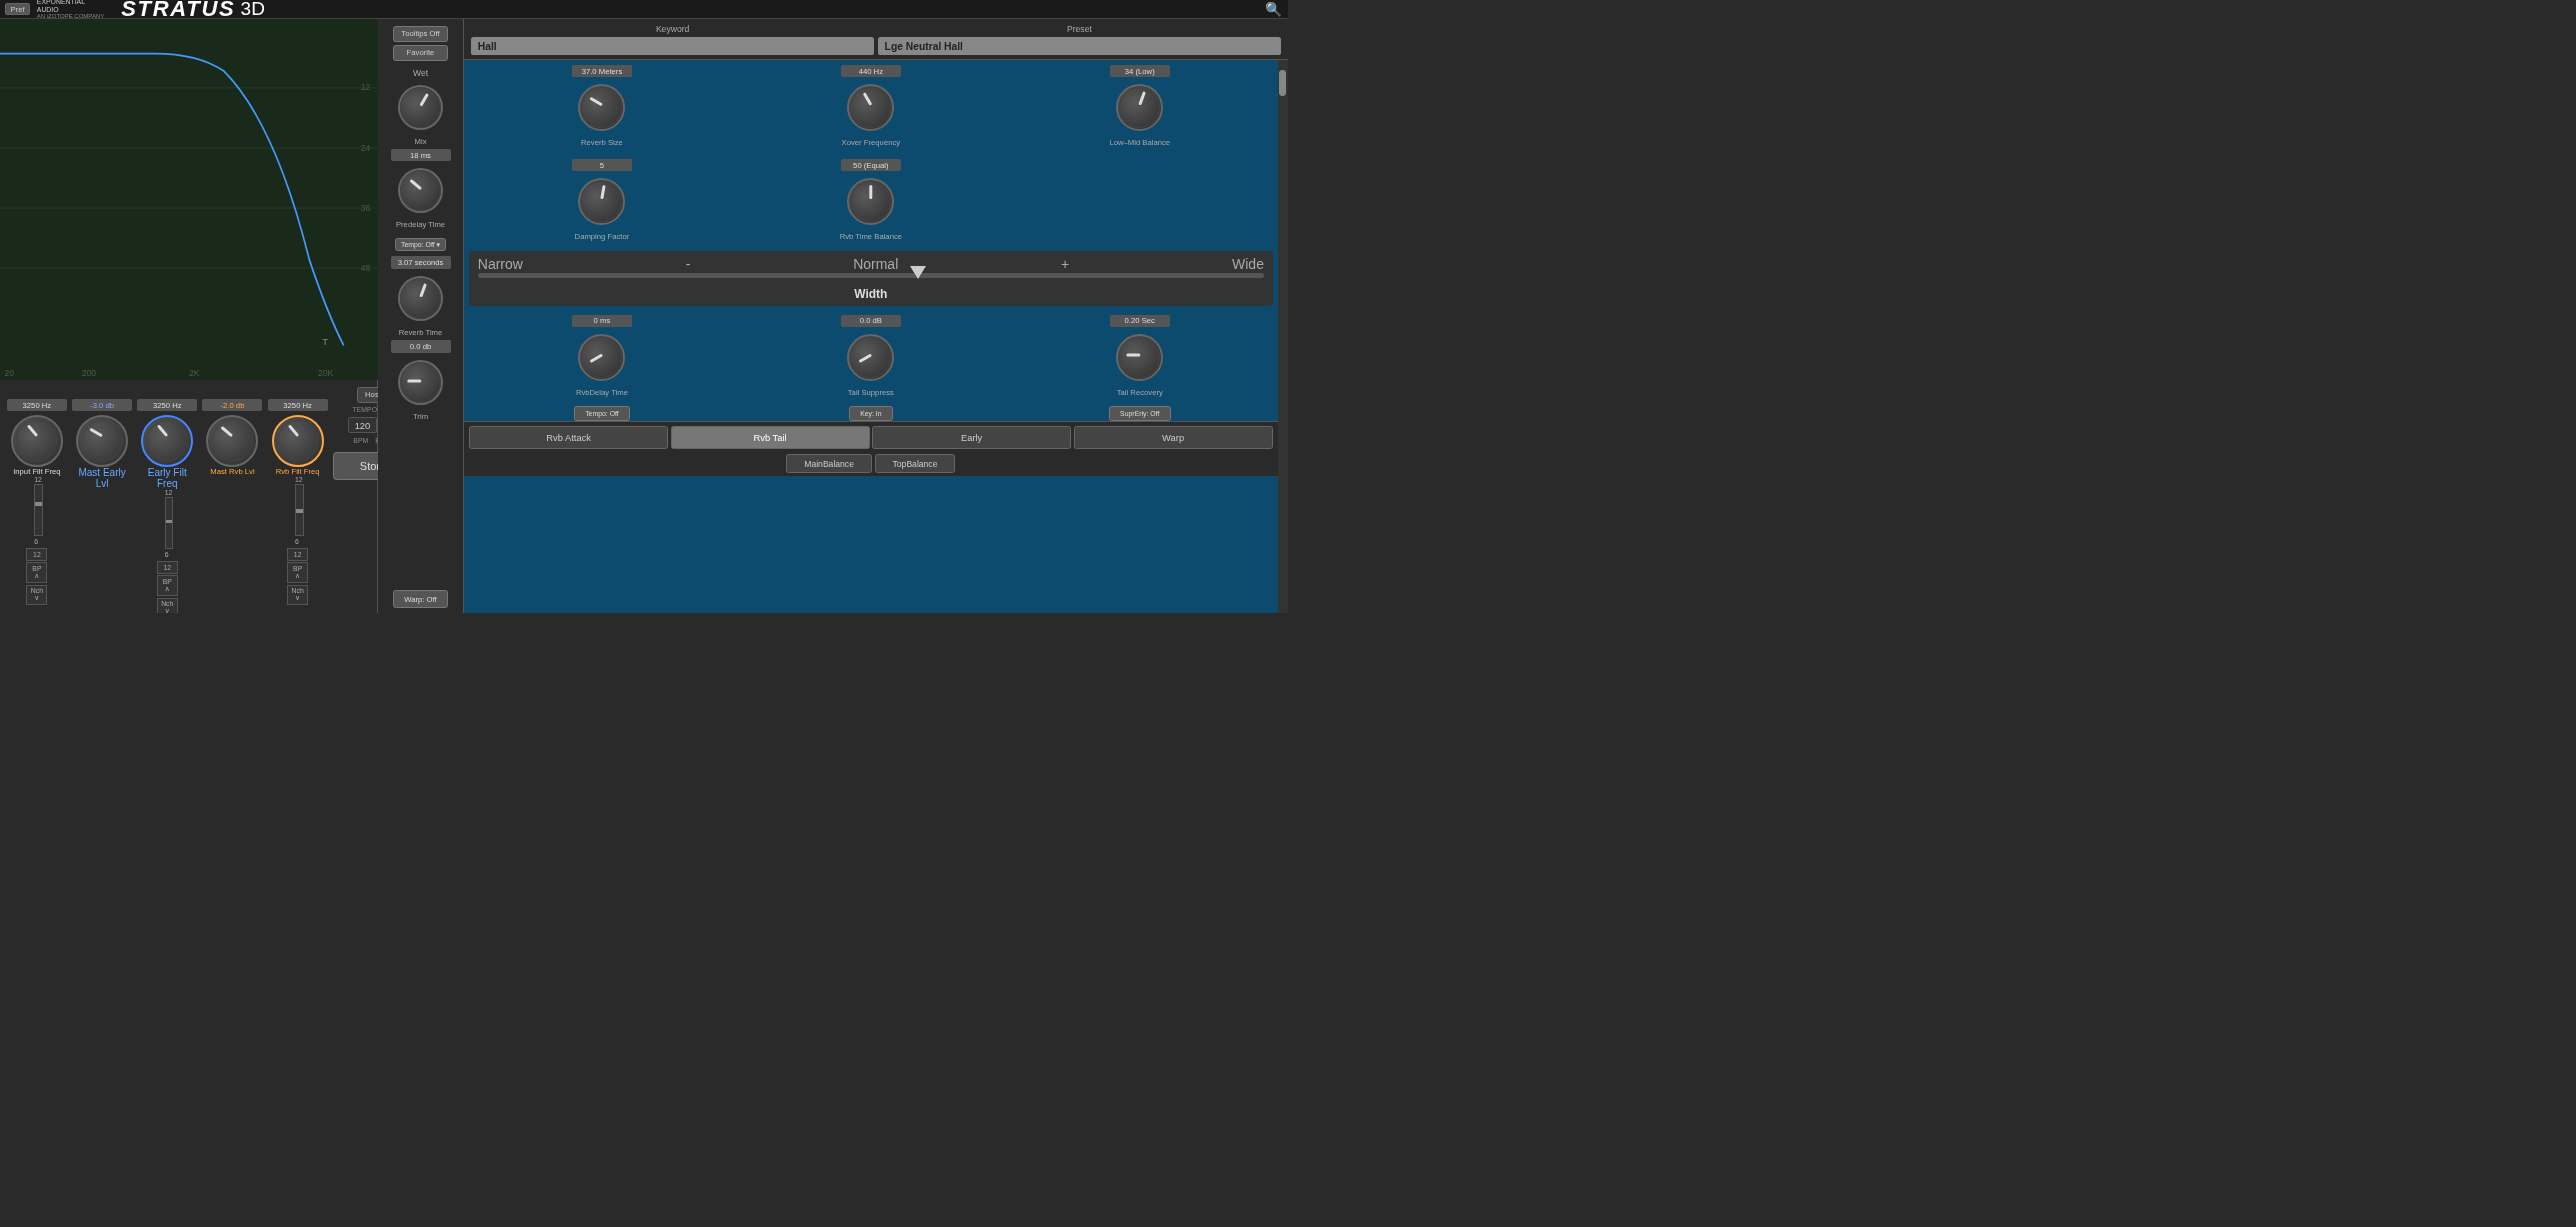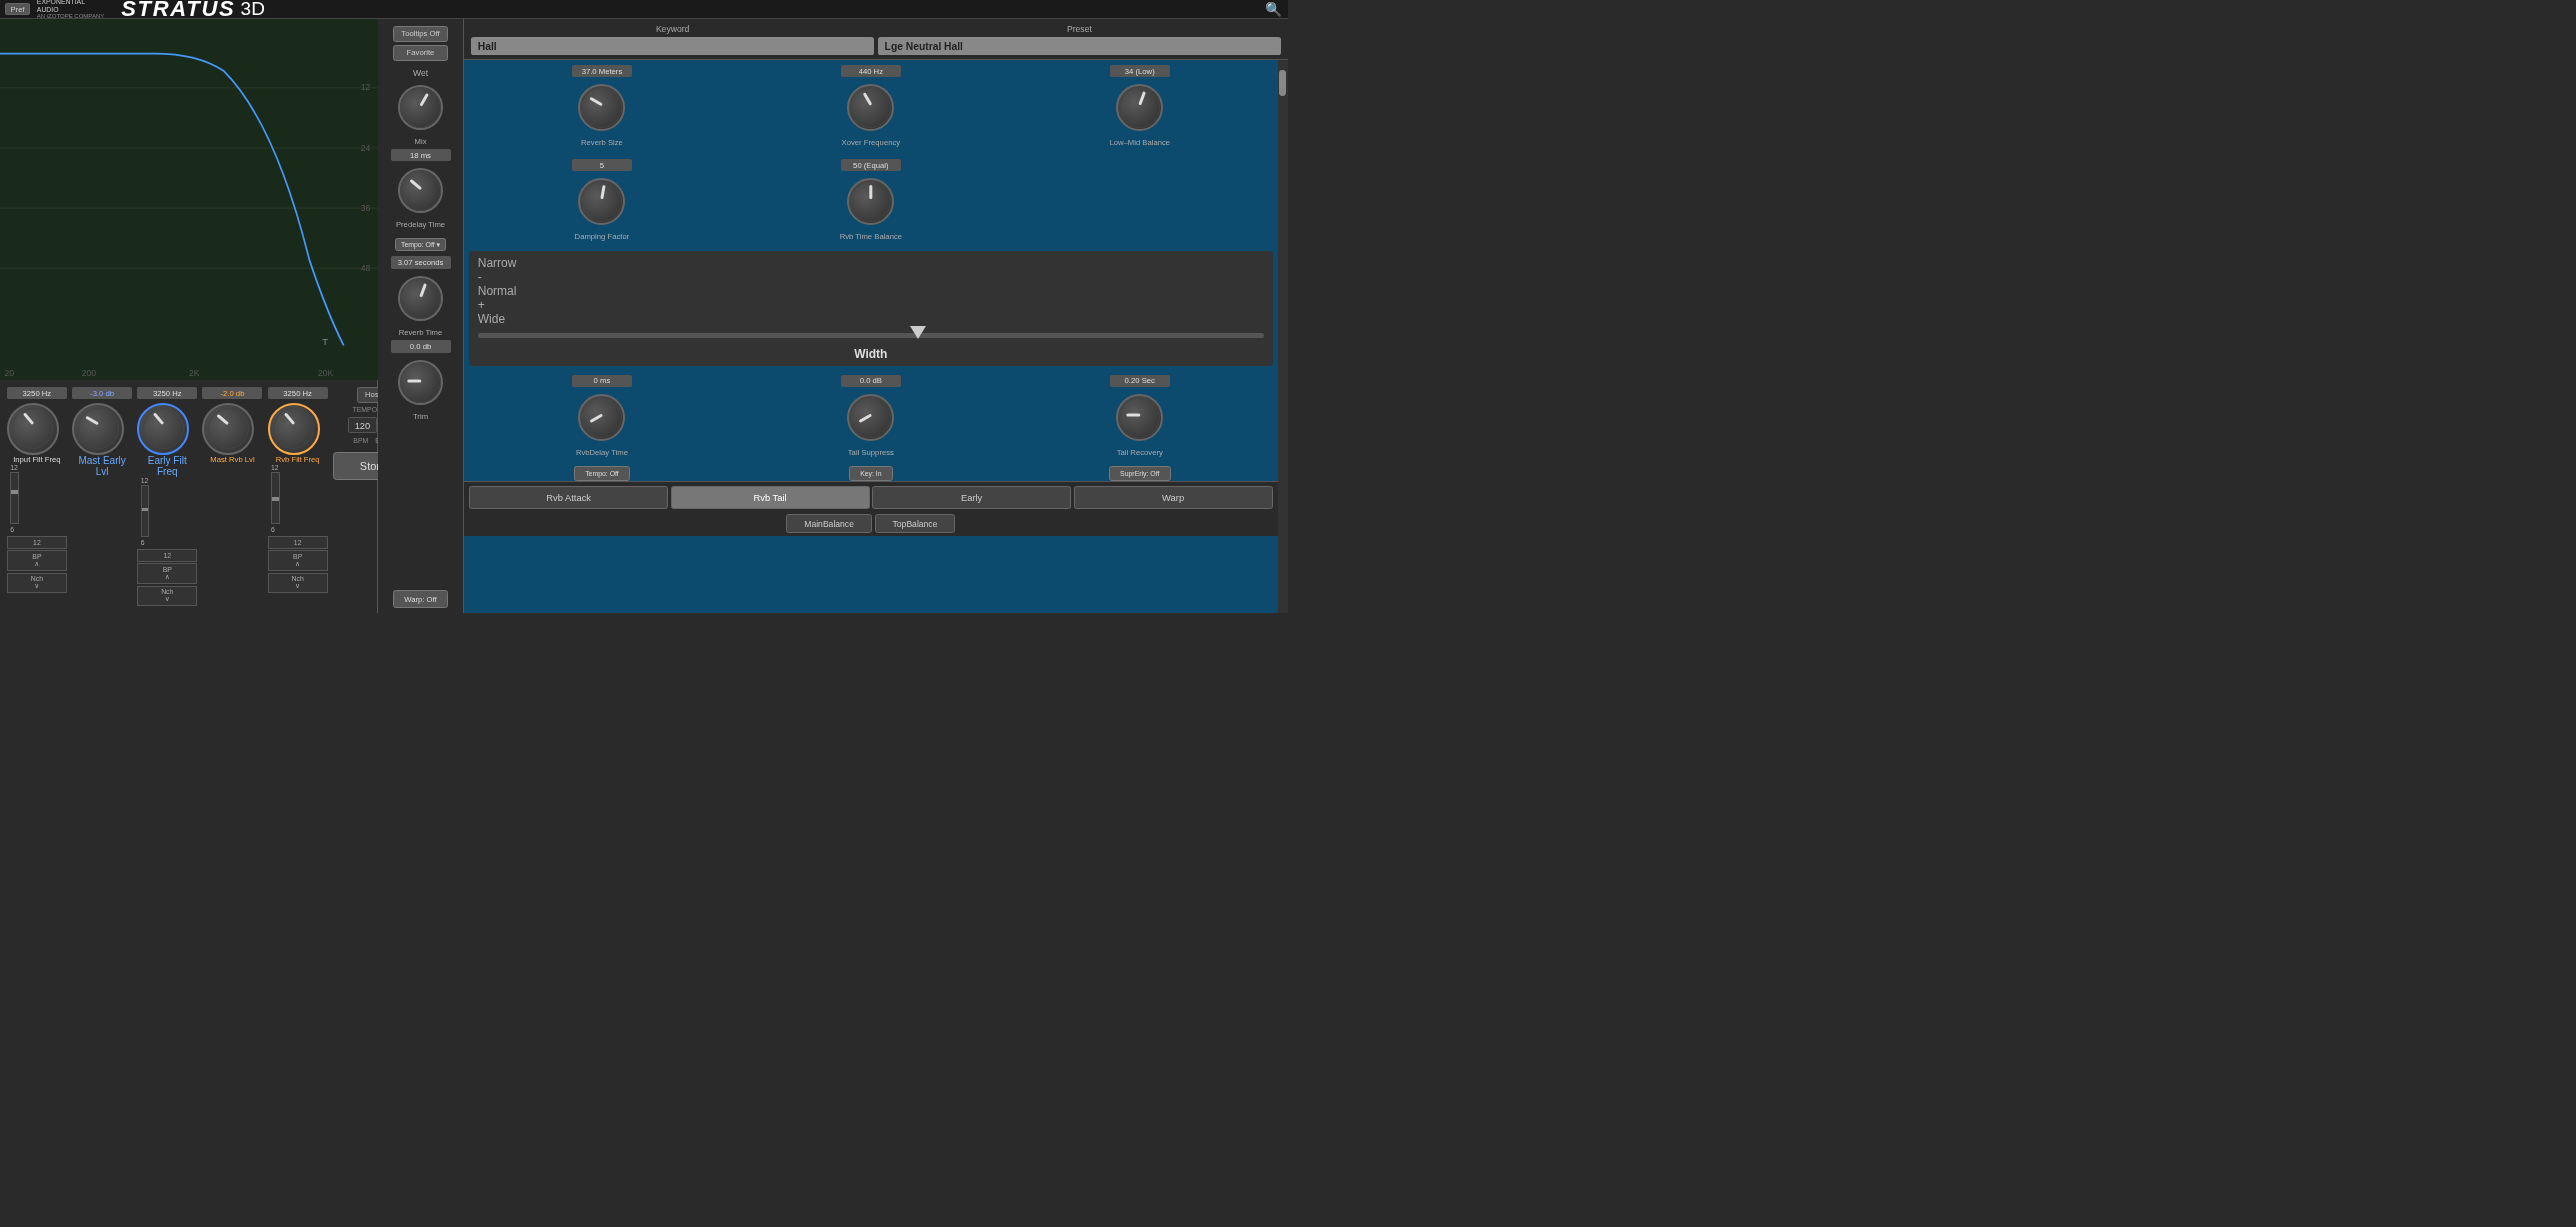--- a/index.html
+++ b/index.html
@@ -224,23 +224,22 @@
       padding: 5.2px 8.6px;
       background: #333;
       margin: 3.4px 5.2px;
       border-radius: 3.4px;
     }
 
     .width-labels {
       display: flex;
       justify-content: space-between;
       color: #aaa;
-      font-size: 12px;
-      margin-bottom: 7px;
-      flex-direction: column;
+      font-size: 14px;
+      margin-bottom: 1px;
     }
 
     .width-slider-track {
       background: #555;
       height: 5.2px;
       border-radius: 2.6px;
       position: relative;
       margin-bottom: 17px;
     }
 
@@ -430,20 +429,22 @@
       cursor: pointer;
     }
 
     .param-label-blue { color: #66aaff; font-size: 10px; text-align: center; }
     .param-label-orange { color: #ffaa44; font-size: 7.7px; text-align: center; }
     .param-label-white { color: #ddd; font-size: 7.7px; text-align: center; }
 
     .panel-section {
       display: flex;
       flex-direction: column;
+      align-items: center;
+      margin-top: 12px;
     }
 
     .right-panel-inner {
       display: flex;
       flex: 1;
       overflow: hidden;
     }
 
     .controls-area {
       flex: 1;

